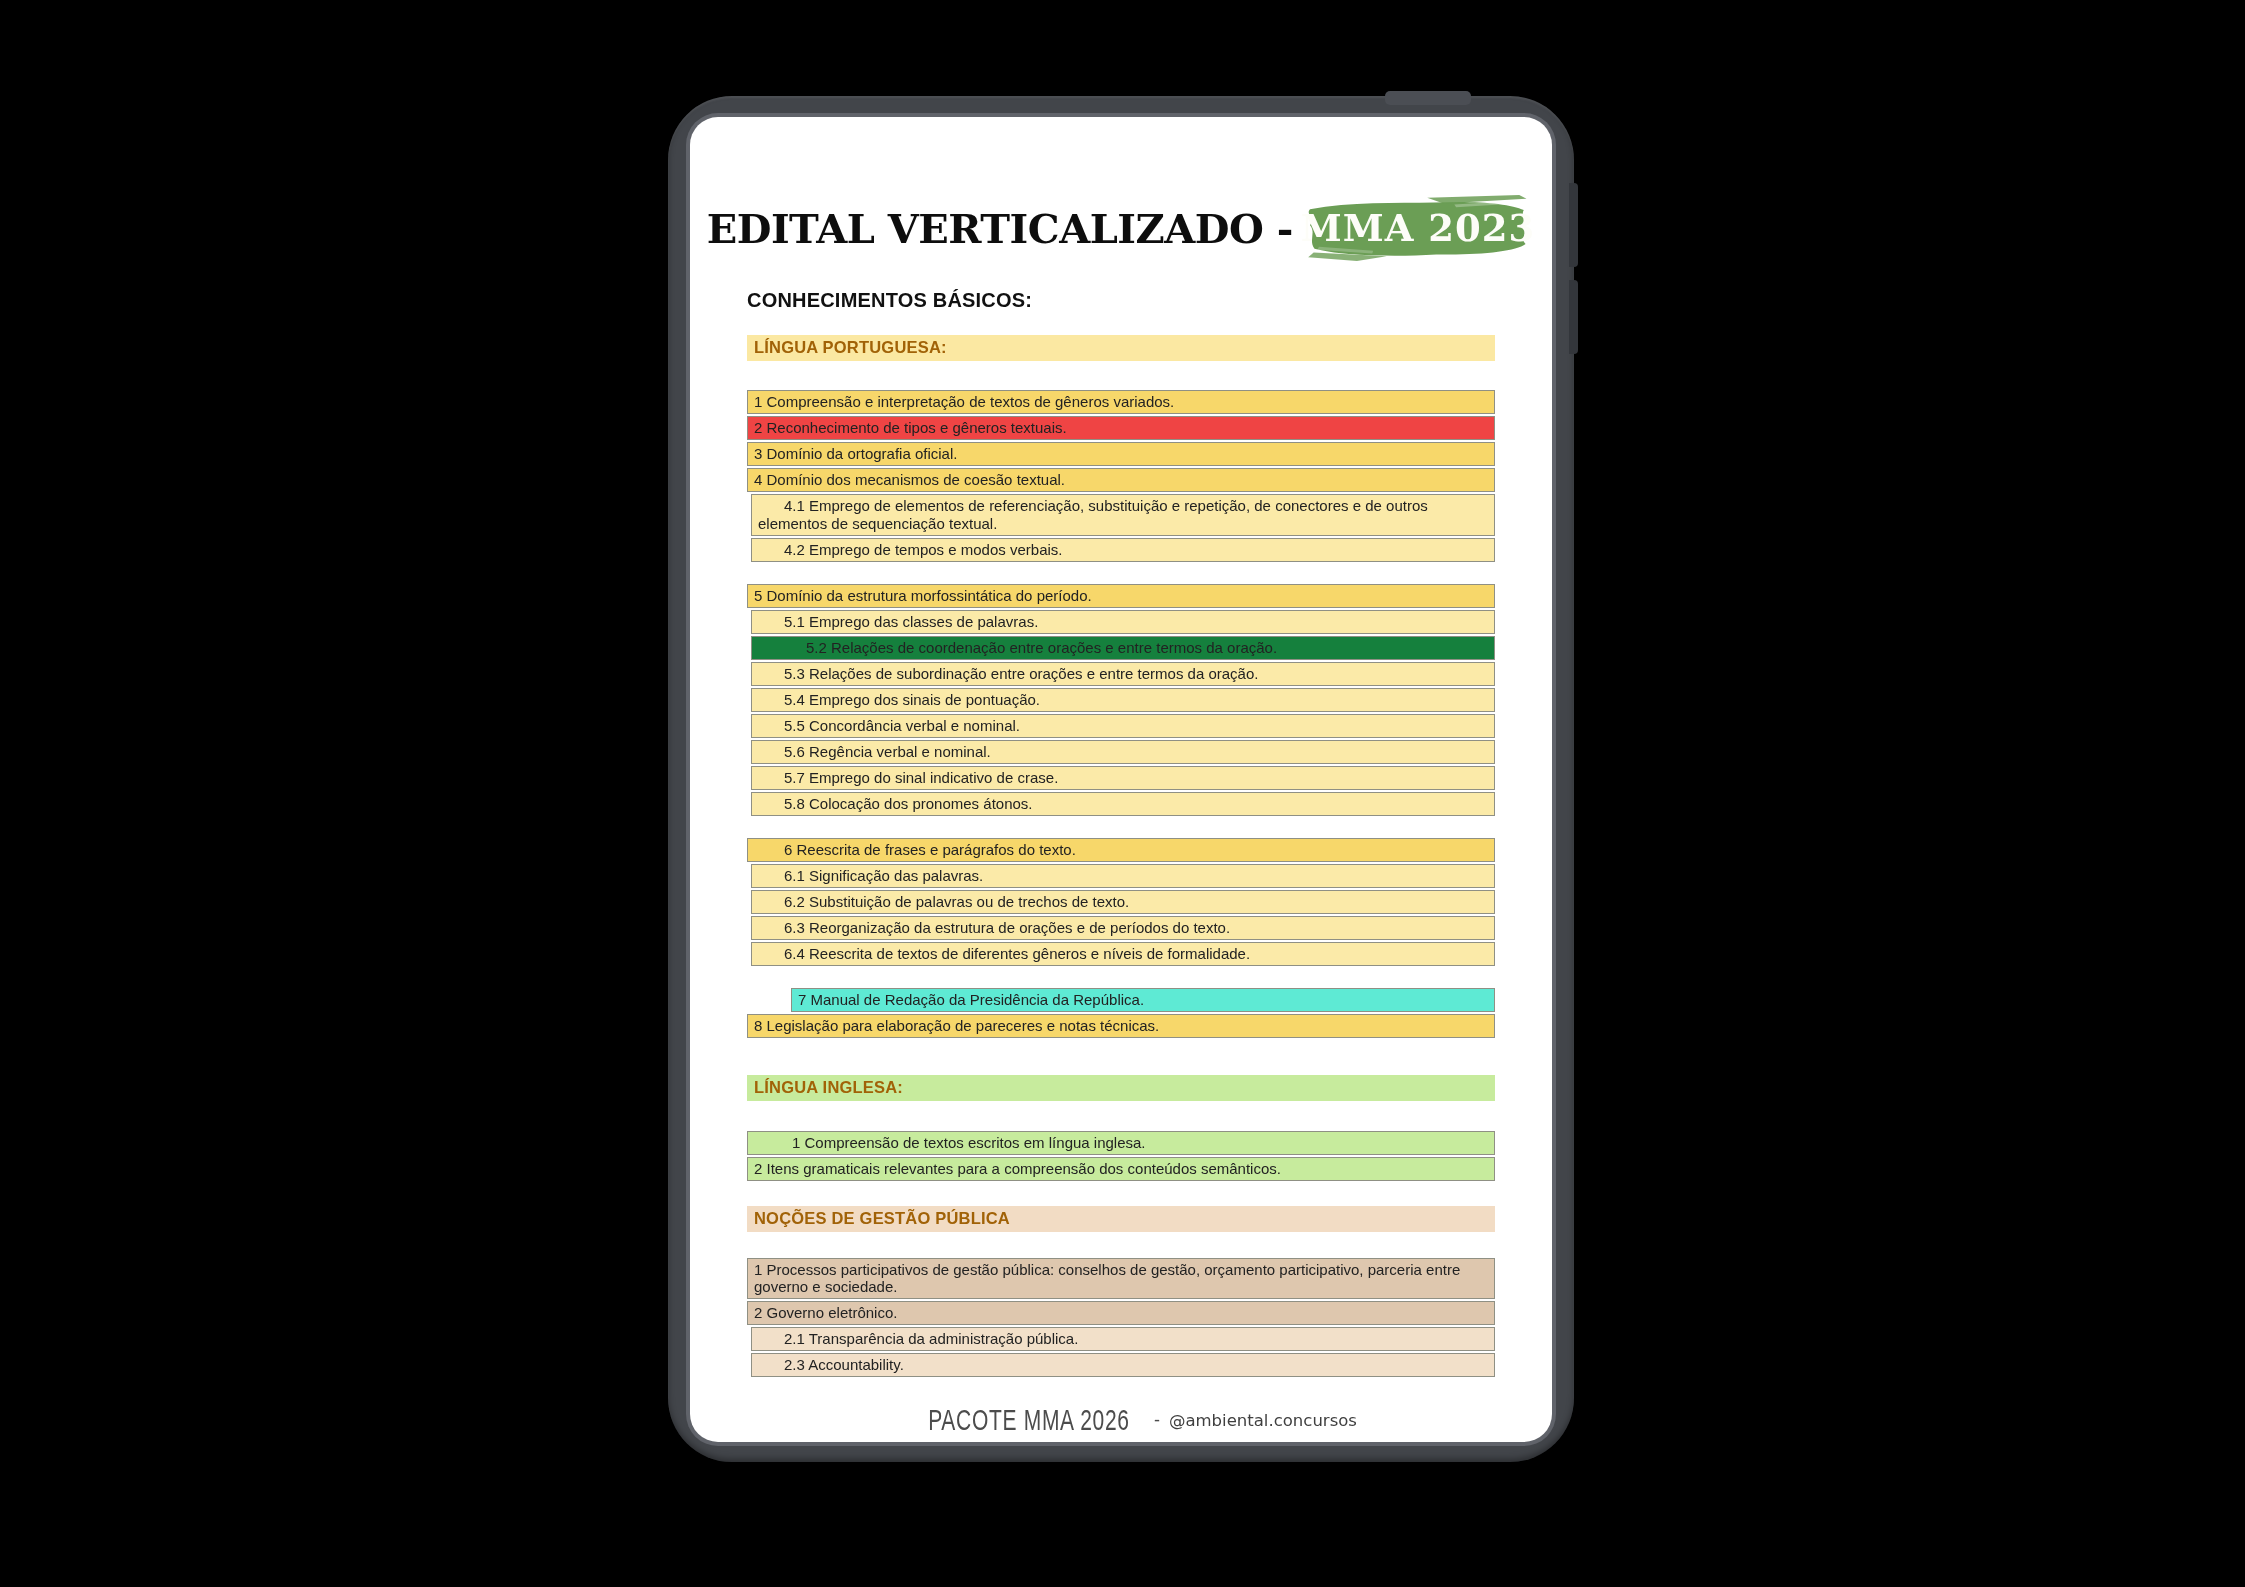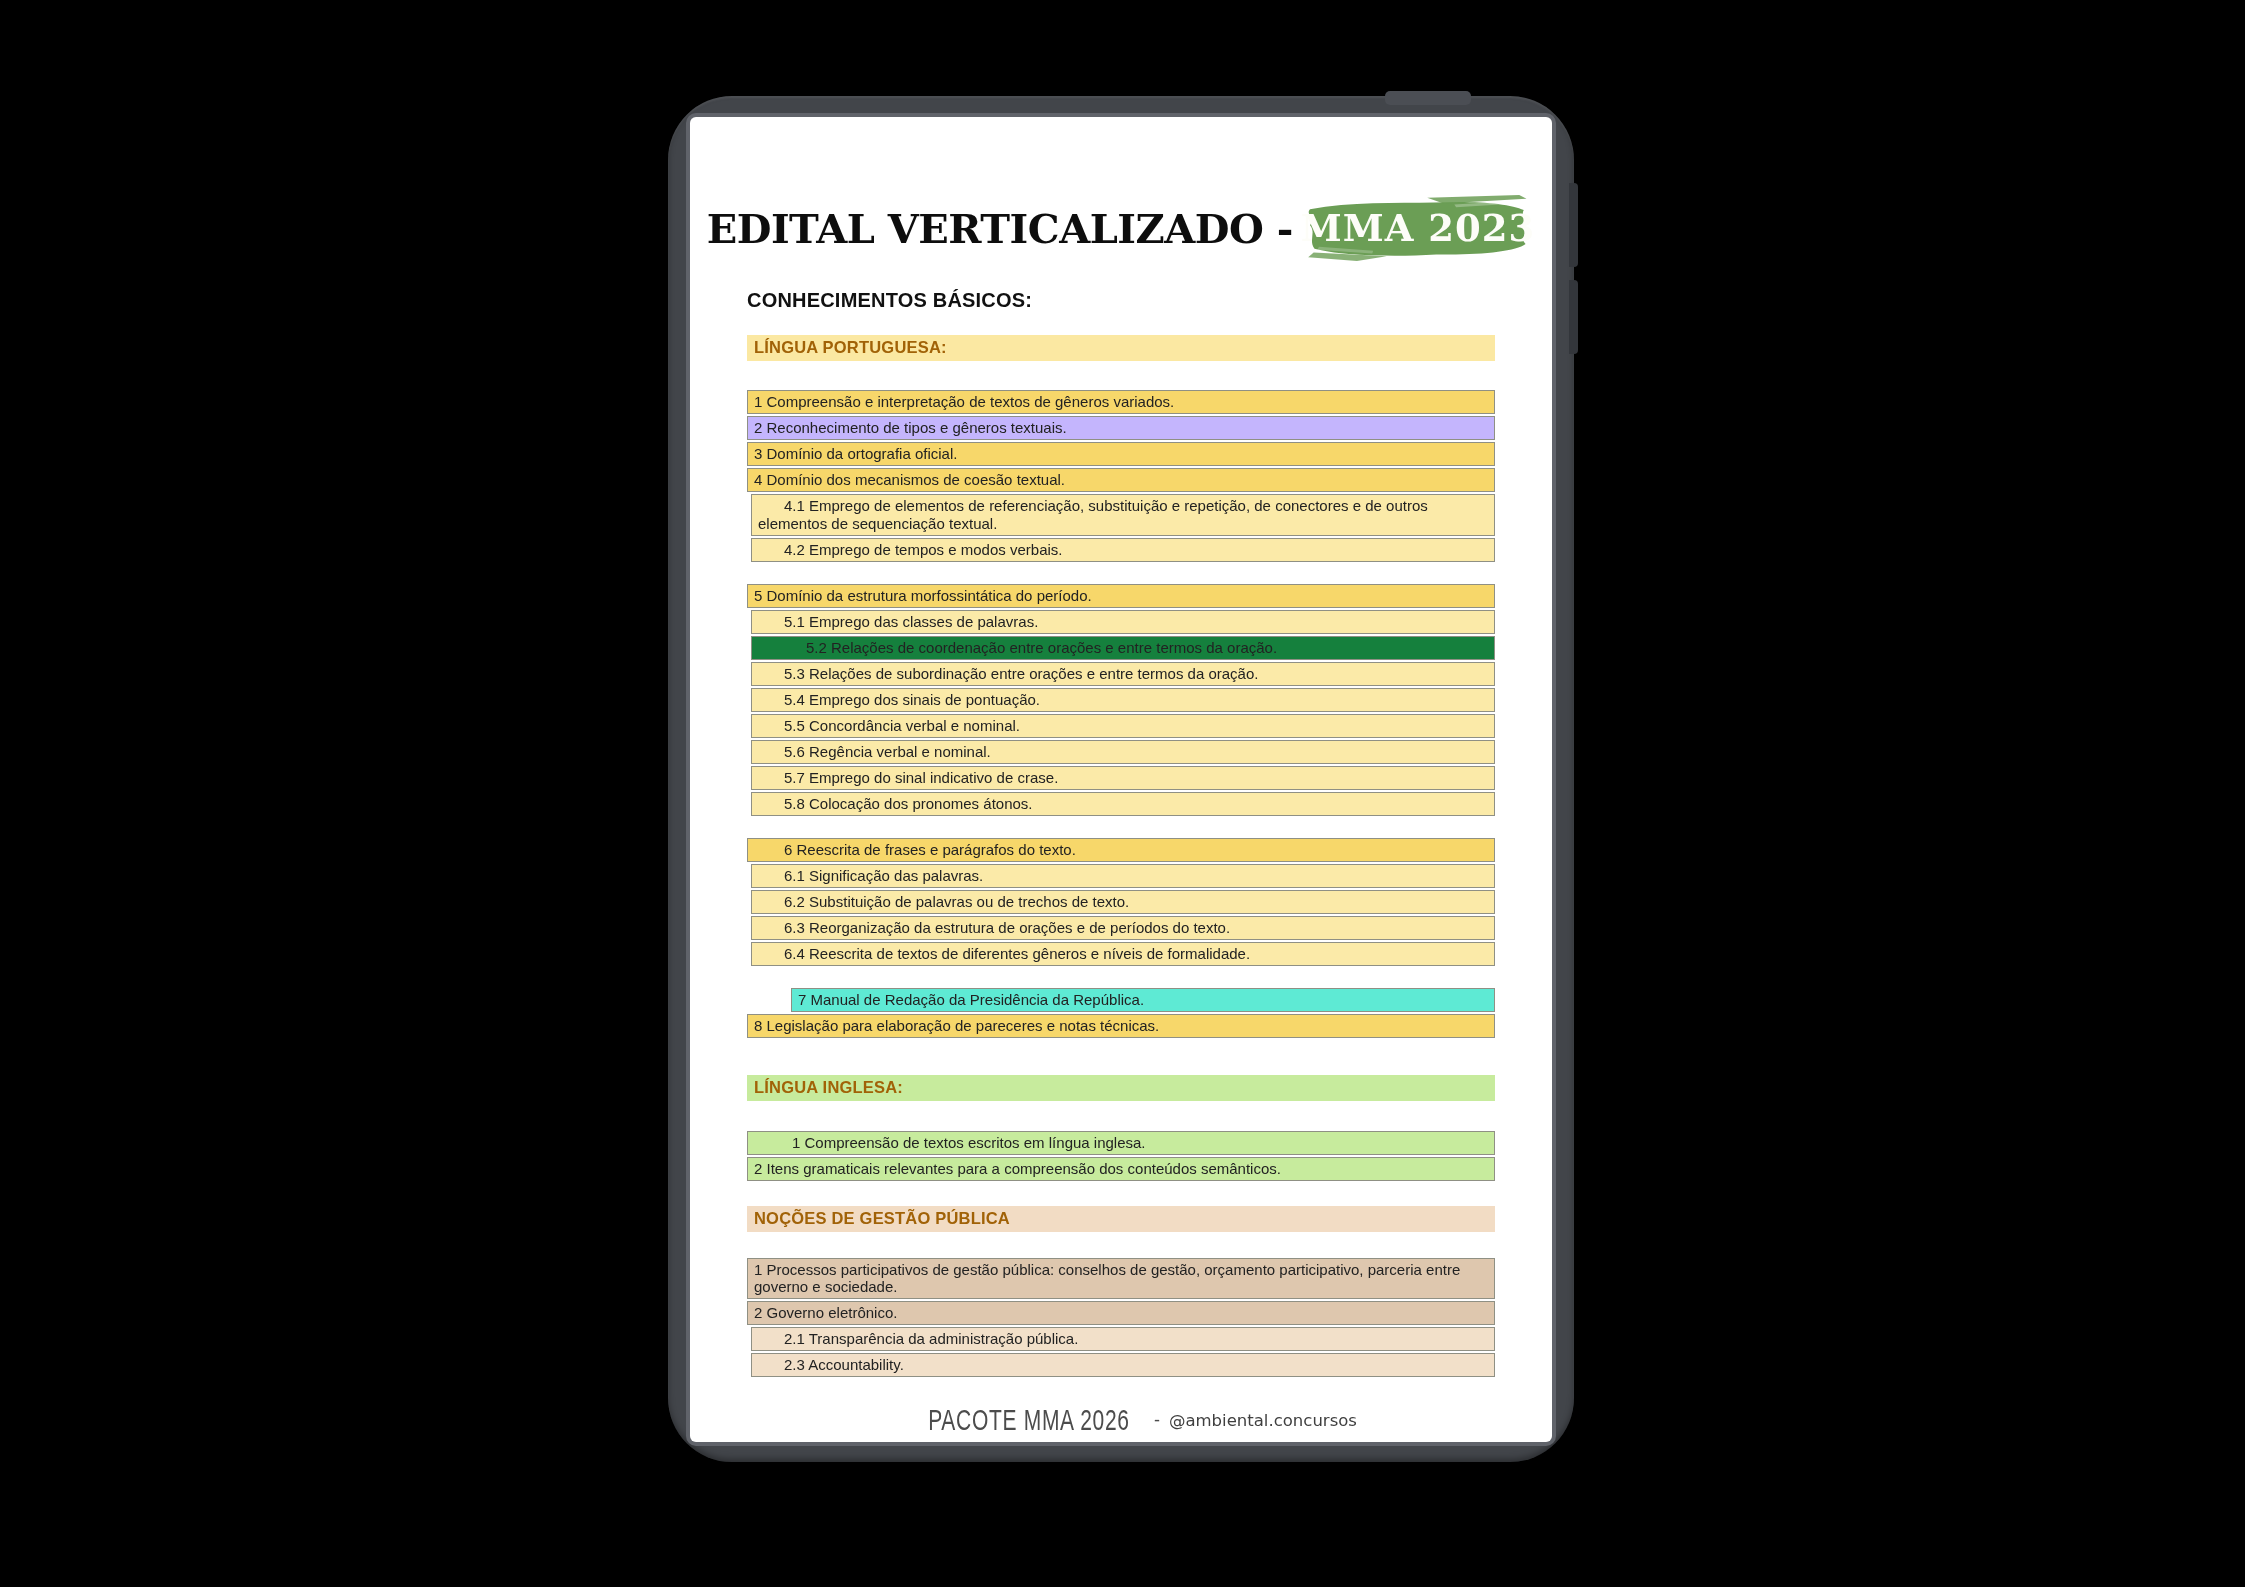--- a/index.html
+++ b/index.html
@@ -27,21 +27,21 @@
   .side-btn {
     position: absolute; right: -4px; width: 9px;
     background: #33363b; border-radius: 0 4px 4px 0;
   }
   .side-btn.v1 { top: 87px;  height: 84px; }
   .side-btn.v2 { top: 184px; height: 74px; }
 
   .screen {
     position: absolute; left: 22px; top: 21px; right: 22px; bottom: 20px;
     background: #fff;
-    border-radius: 6px;
+    border-radius: 28px;
     box-shadow: 0 0 0 4px #60636a;
     overflow: hidden;
   }
 
   
   .doc { position: relative; height: 100%; padding: 0 57px; box-sizing: border-box; color: #1d1d1d; }
 
   .title-row {
     margin-top: 78px;
     display: flex; align-items: center; justify-content: center;
@@ -132,21 +132,21 @@
           </span>
         </div>
 
         <div class="heading">CONHECIMENTOS BÁSICOS:</div>
 
         <div id="sections">
             <section class="section section-portuguesa">
               <div class="section-bar" style="background: rgb(251, 232, 162);">LÍNGUA PORTUGUESA:</div>
               <div class="group">
                 <div class="row main" style="background: rgb(247, 215, 106);">1 Compreensão e interpretação de textos de gêneros variados.</div>
-                <div class="row main" style="background: #c4b5fd;">2 Reconhecimento de tipos e gêneros textuais.</div>
+                <div class="row main" style="background: #ef4444;">2 Reconhecimento de tipos e gêneros textuais.</div>
                 <div class="row main" style="background: rgb(247, 215, 106);">3 Domínio da ortografia oficial.</div>
                 <div class="row main" style="background: rgb(247, 215, 106);">4 Domínio dos mecanismos de coesão textual.</div>
                 <div class="row sub" style="background: rgb(251, 234, 168);">4.1 Emprego de elementos de referenciação, substituição e repetição, de conectores e de outros elementos de sequenciação textual.</div>
                 <div class="row sub" style="background: rgb(251, 234, 168);">4.2 Emprego de tempos e modos verbais.</div>
               </div>
               <div class="group">
                 <div class="row main" style="background: rgb(247, 215, 106);">5 Domínio da estrutura morfossintática do período.</div>
                 <div class="row sub" style="background: rgb(251, 234, 168);">5.1 Emprego das classes de palavras.</div>
                 <div class="row sub" style="background: #15803d; padding-left: 28px;">5.2 Relações de coordenação entre orações e entre termos da oração.</div>
                 <div class="row sub" style="background: rgb(251, 234, 168);">5.3 Relações de subordinação entre orações e entre termos da oração.</div>

